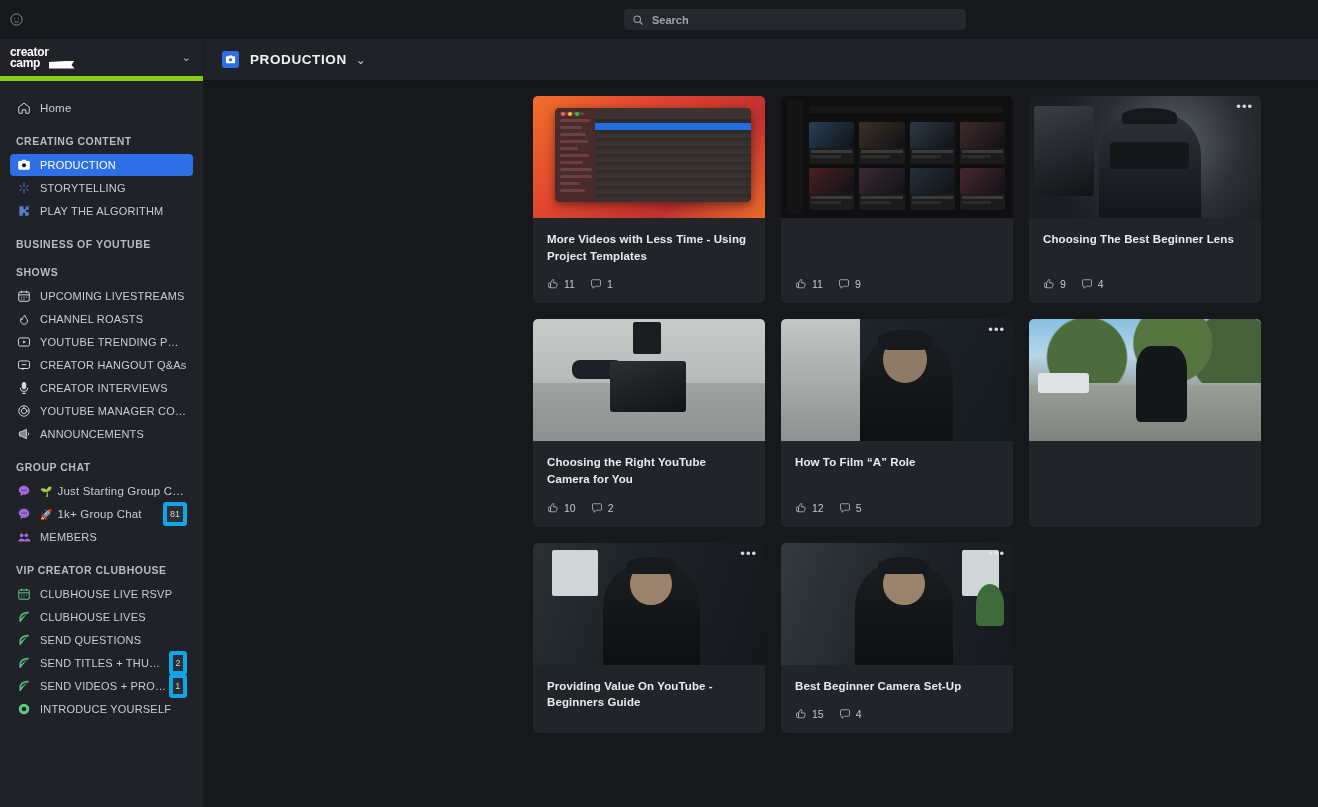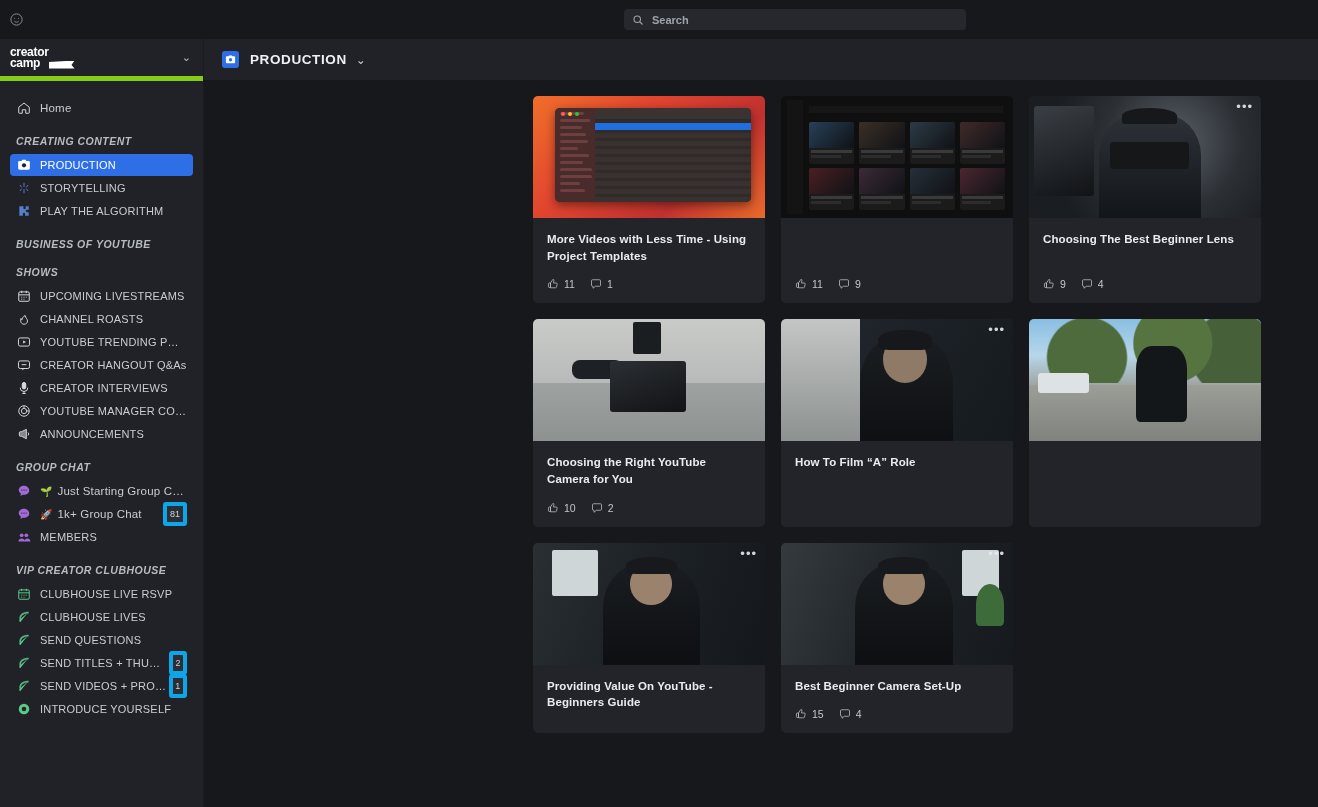--- a/index.html
+++ b/index.html
@@ -70,21 +70,21 @@
   }
   .nav-ico svg { width: 14px; height: 14px; }
   .nav-label {
     font-size: 11px; color: #c9ccd2; letter-spacing: 0.2px;
     white-space: nowrap; overflow: hidden; text-overflow: ellipsis;
   }
   .nav-row.active .nav-label { color: #ffffff; }
   .nav-label.plain { text-transform: none; font-size: 11.5px; color: #c9ccd2; }
   .sec-title {
     font-size: 10.5px; color: #b7bbc2; font-weight: 600;
-    letter-spacing: 0.5px; padding: 0 16px; margin: 16px 0 7px 0; font-style: italic;
+    letter-spacing: 0.5px; padding: 0 16px; margin: 16px 0 7px 0;
   }
   .badge {
     margin-left: auto; font-size: 9px; color: #cfd2d8;
     background: #2b2e34; border: 4px solid #0ea5e9;
     border-radius: 3px; min-width: 16px; height: 13px;
     display: flex; align-items: center; justify-content: center;
     padding: 8px 3px;
   }
   .emoji { font-size: 10px; margin-right: 5px; }
 
@@ -678,20 +678,38 @@
           <div class="tn tn-room">
             <div class="wall"></div>
             <div class="person"></div>
             <div class="head"></div>
             <div class="hat"></div>
           </div>
           <div class="dots">•••</div>
         </div>
         <div class="card-body">
           <div class="card-title">How To Film “A” Role</div>
+          <div class="card-meta">
+            <div class="meta-item">
+              <span style="display:flex">
+                <svg viewBox="0 0 24 24" fill="none" stroke="currentColor" stroke-width="1.6">
+                  <path d="M7 10v9H4.5A1.5 1.5 0 0 1 3 17.5V11.5A1.5 1.5 0 0 1 4.5 10zM7 10l4.2-6.6a1.5 1.5 0 0 1 2.7 1.1L13 10h5.3a2 2 0 0 1 1.95 2.45l-1.3 5.6A2 2 0 0 1 17 19.6H7z"></path>
+                </svg>
+              </span>
+              <span class="meta-num">12</span>
+            </div>
+            <div class="meta-item">
+              <span style="display:flex">
+                <svg viewBox="0 0 24 24" fill="none" stroke="currentColor" stroke-width="1.6">
+                  <path d="M21 5.5v9a2 2 0 0 1-2 2h-8.2L6 20.5v-4H5a2 2 0 0 1-2-2v-9a2 2 0 0 1 2-2h14a2 2 0 0 1 2 2z"></path>
+                </svg>
+              </span>
+              <span class="meta-num">5</span>
+            </div>
+          </div>
         </div>
       </div>
       <div class="card">
         <div class="thumb">
           <div class="tn tn-street">
             <div class="trees"></div>
             <div class="road"></div>
             <div class="car"></div>
             <div class="person"></div>
           </div>

